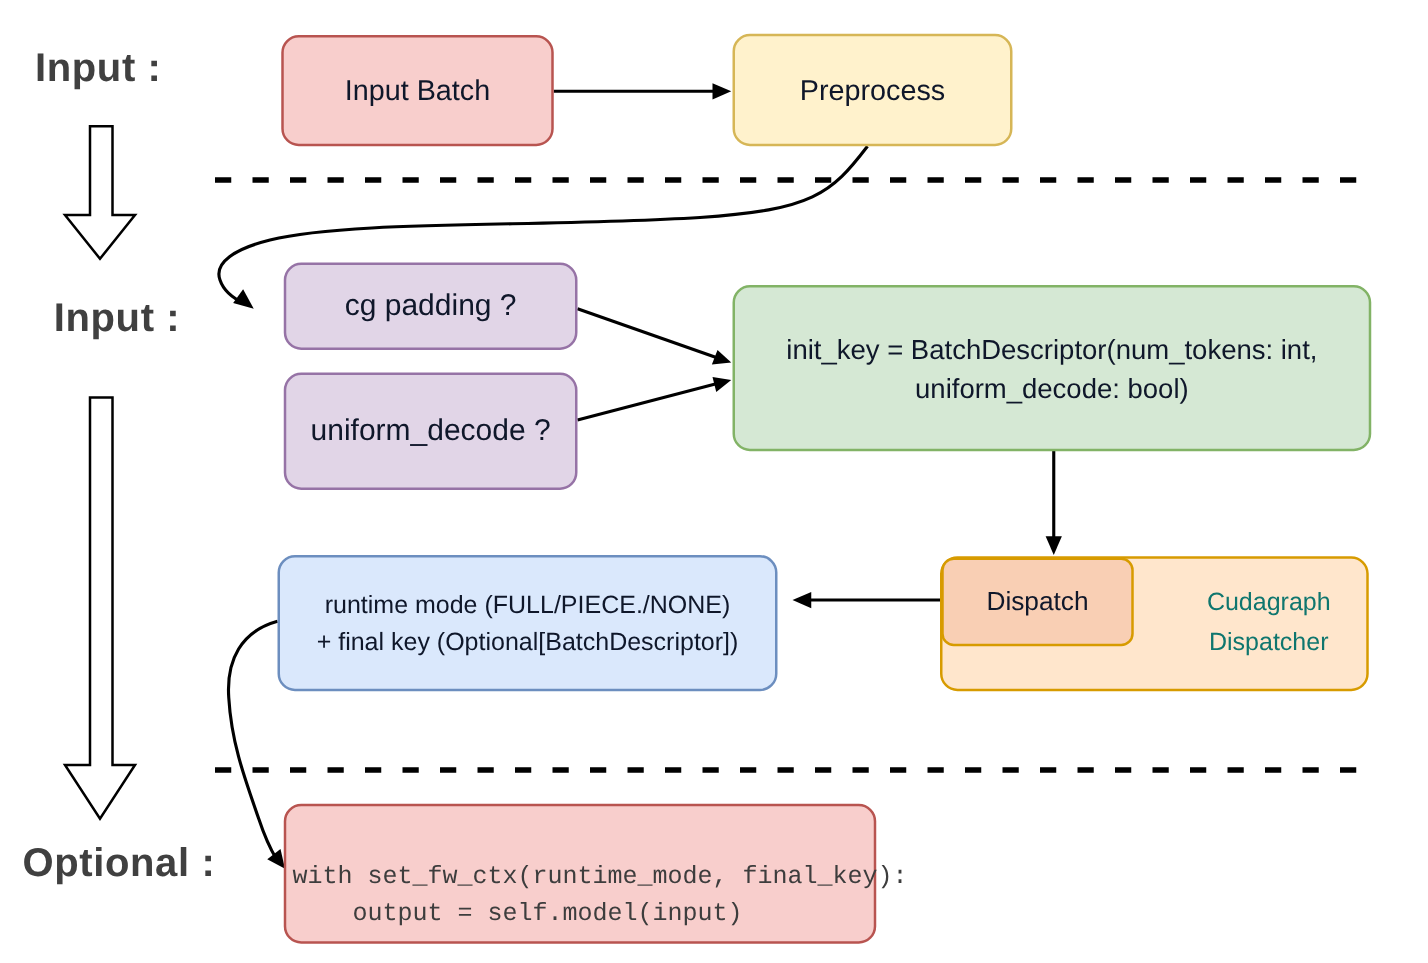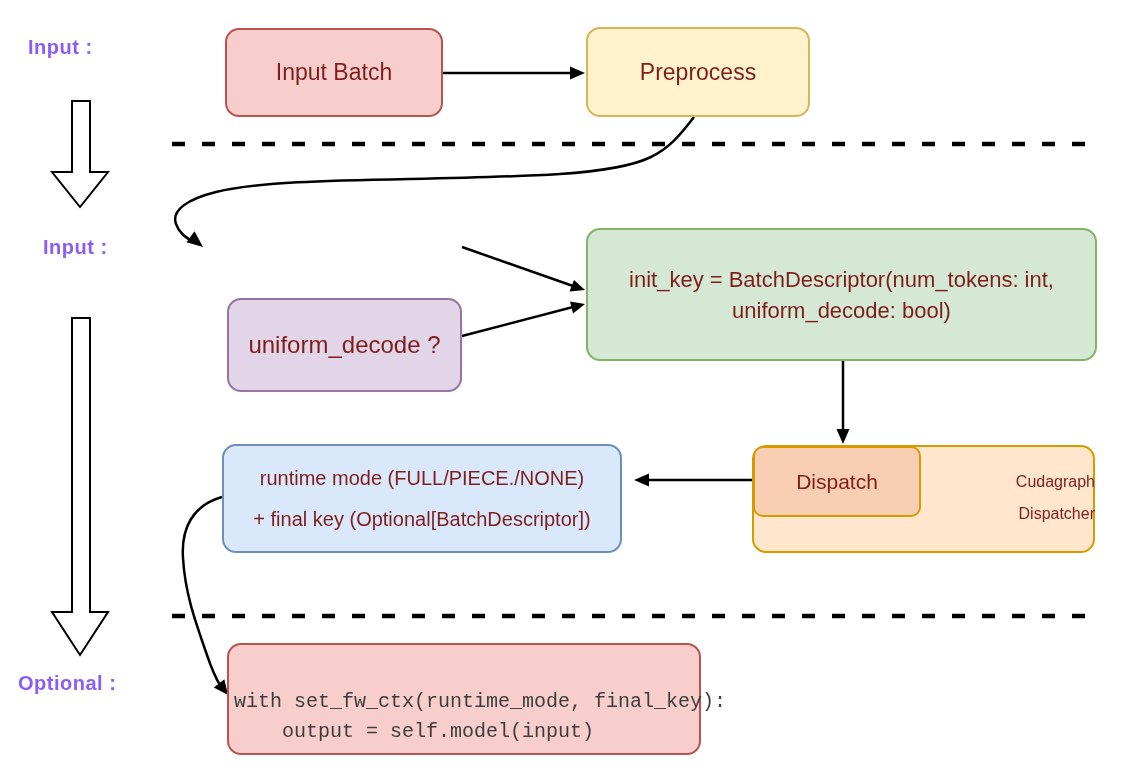--- a/index.html
+++ b/index.html
@@ -1,30 +1,30 @@
 <!DOCTYPE html>
 <html><head>
 <meta charset="utf-8">
 <style>
   html,body{margin:0;padding:0;background:#ffffff;}
   #canvas{position:relative;width:1142px;height:770px;background:#ffffff;overflow:hidden;
           font-family:"Liberation Sans",sans-serif;}
   #edges{position:absolute;left:0;top:0;width:1142px;height:770px;z-index:1;}
-  .phase-label{position:absolute;z-index:3;font-weight:bold;font-size:20px;color:#8b5cf6;
+  .phase-label{position:absolute;z-index:3;font-weight:bold;font-size:32px;color:#404040;
                white-space:nowrap;letter-spacing:0.5px;}
   .node{position:absolute;z-index:2;box-sizing:border-box;border:2px solid #000;
         border-radius:14px;display:flex;align-items:center;justify-content:center;
-        text-align:center;color:#7f1d1d;white-space:pre-line;}
+        text-align:center;color:#0f172a;white-space:pre-line;}
   .node-sm{font-size:23px;}
   .node-md{font-size:24px;}
   .node-green{font-size:22px;line-height:31px;}
-  .node-blue{font-size:20px;line-height:41px;}
+  .node-blue{font-size:20px;line-height:30px;}
   .node-disp{font-size:21px;border-radius:10px;}
-  .cud-label{position:absolute;z-index:3;font-size:16px;line-height:32px;color:#7f1d1d;
-             text-align:right;white-space:pre-line;}
+  .cud-label{position:absolute;z-index:3;font-size:20px;line-height:32px;color:#0f766e;
+             text-align:center;white-space:pre-line;}
   .code-node{font-family:"Liberation Mono",monospace;font-size:20px;line-height:30px;
              white-space:pre;text-align:left;color:#3d3d3d;justify-content:flex-start;
              align-items:flex-start;padding:42px 0 0 5px;}
 </style>
 </head>
 <body>
 
 <div id="canvas">
 
   <svg id="edges" viewBox="0 0 1142 770" xmlns="http://www.w3.org/2000/svg">
@@ -58,31 +58,32 @@
   </svg>
 
   <div class="phase-label" style="left:28px;top:36px;">Input :</div>
   <div class="phase-label" style="left:43px;top:236px;">Input :</div>
   <div class="phase-label" style="left:18px;top:672px;">Optional :</div>
 
   <div class="node node-sm" style="left: 225px; top: 28px; width: 218px; height: 89px; background-color: rgb(248, 206, 204); border-color: rgb(184, 84, 80);">Input Batch</div>
 
   <div class="node node-sm" style="left: 586px; top: 27px; width: 224px; height: 90px; background-color: rgb(255, 242, 204); border-color: rgb(214, 182, 86);">Preprocess</div>
 
+  <div class="node node-md" style="left: 227px; top: 210px; width: 235px; height: 70px; background-color: rgb(225, 213, 231); border-color: rgb(150, 115, 166);">cg padding ?</div>
 
   <div class="node node-md" style="left: 227px; top: 298px; width: 235px; height: 94px; background-color: rgb(225, 213, 231); border-color: rgb(150, 115, 166);">uniform_decode ?</div>
 
   <div class="node node-green" style="left: 586px; top: 228px; width: 511px; height: 133px; background-color: rgb(213, 232, 212); border-color: rgb(130, 179, 102);">init_key = BatchDescriptor(num_tokens: int,
 uniform_decode: bool)</div>
 
   <div class="node" style="left: 752px; top: 445px; width: 343px; height: 108px; background-color: rgb(255, 230, 204); border-color: rgb(215, 155, 0);"></div>
   <div class="cud-label" style="left:935px;top:466px;width:160px;">Cudagraph
 Dispatcher</div>
 
-  <div class="node node-disp" style="left: 753px; top: 446px; width: 168px; height: 71px; background-color: rgb(249, 207, 180); border-color: rgb(215, 155, 0);">Dispatch</div>
+  <div class="node node-disp" style="left: 753px; top: 446px; width: 154px; height: 71px; background-color: rgb(249, 207, 180); border-color: rgb(215, 155, 0);">Dispatch</div>
 
   <div class="node node-blue" style="left: 222px; top: 444px; width: 400px; height: 109px; background-color: rgb(218, 232, 252); border-color: rgb(108, 142, 191);">runtime mode (FULL/PIECE./NONE)
 + final key (Optional[BatchDescriptor])</div>
 
   <div class="node code-node" style="left: 227px; top: 643px; width: 474px; height: 112px; background-color: rgb(248, 206, 204); border-color: rgb(184, 84, 80);">with set_fw_ctx(runtime_mode, final_key):
     output = self.model(input)</div>
 
 </div>
 
 </body></html>

